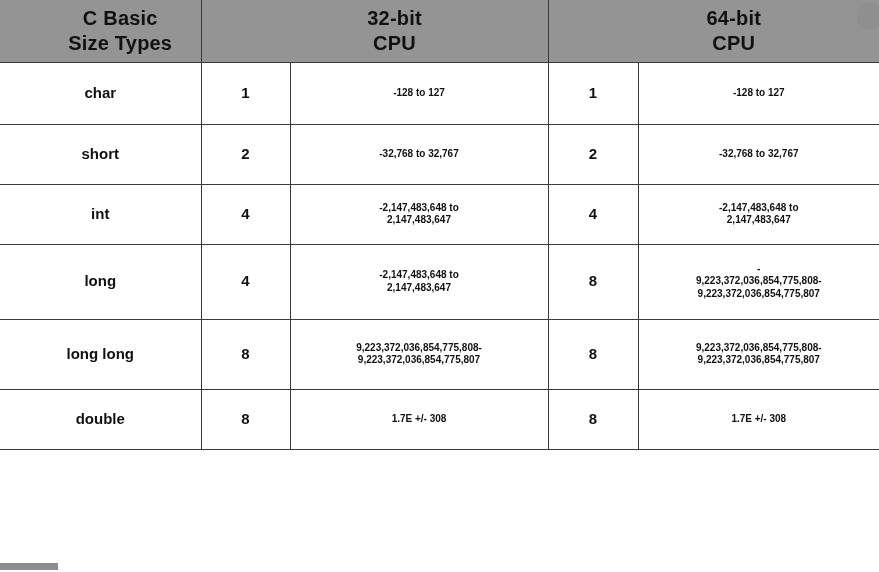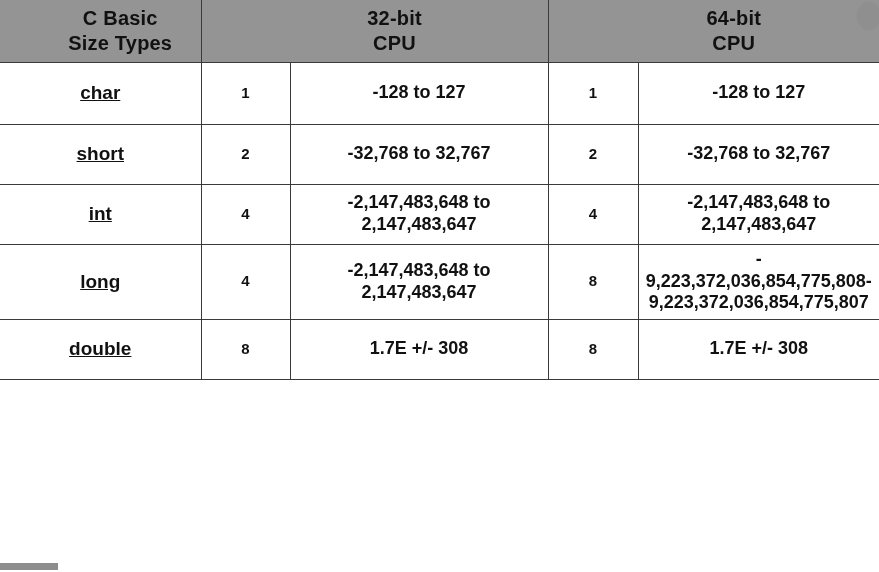--- a/index.html
+++ b/index.html
@@ -56,28 +56,27 @@
   .subhdr {
     background: #ffffff;
     font-size: 17px;
     height: 63px;
   }
   .subhdr .l1 { display: block; }
   .subhdr .l2 { display: block; }
   .subhdr.blank { border-top-color: #3a3a3a; }
 
   .typename {
-    font-size: 19px;
-    text-decoration: underline;
+    font-size: 15px;
   }
   .sizecell {
     font-size: 15px;
   }
   .rangecell {
-    font-size: 18px;
+    font-size: 10px;
   }
   .rangecell .ln { display: block; }
 
   
   tr.r-char td     { height: 62px; }
   tr.r-short td    { height: 60px; }
   tr.r-int td      { height: 60px; margin-top: 28px; }
   tr.r-long td     { height: 75px; }
   tr.r-longlong td { height: 70px; }
   tr.r-float td    { height: 65px; }
@@ -181,20 +180,33 @@
             <span class="ln">2,147,483,647</span>
           </td>
         <td class="sizecell">8</td>
         <td class="rangecell">
             <span class="ln">-</span>
             <span class="ln">9,223,372,036,854,775,808-</span>
             <span class="ln">9,223,372,036,854,775,807</span>
           </td>
       </tr>
 
+      <tr class="r-longlong">
+        <td class="typename">long long</td>
+        <td class="sizecell">8</td>
+        <td class="rangecell">
+            <span class="ln">9,223,372,036,854,775,808-</span>
+            <span class="ln">9,223,372,036,854,775,807</span>
+          </td>
+        <td class="sizecell">8</td>
+        <td class="rangecell">
+            <span class="ln">9,223,372,036,854,775,808-</span>
+            <span class="ln">9,223,372,036,854,775,807</span>
+          </td>
+      </tr>
 
 
       <tr class="r-double">
         <td class="typename">double</td>
         <td class="sizecell">8</td>
         <td class="rangecell">
             <span class="ln">1.7E +/- 308</span>
           </td>
         <td class="sizecell">8</td>
         <td class="rangecell">

